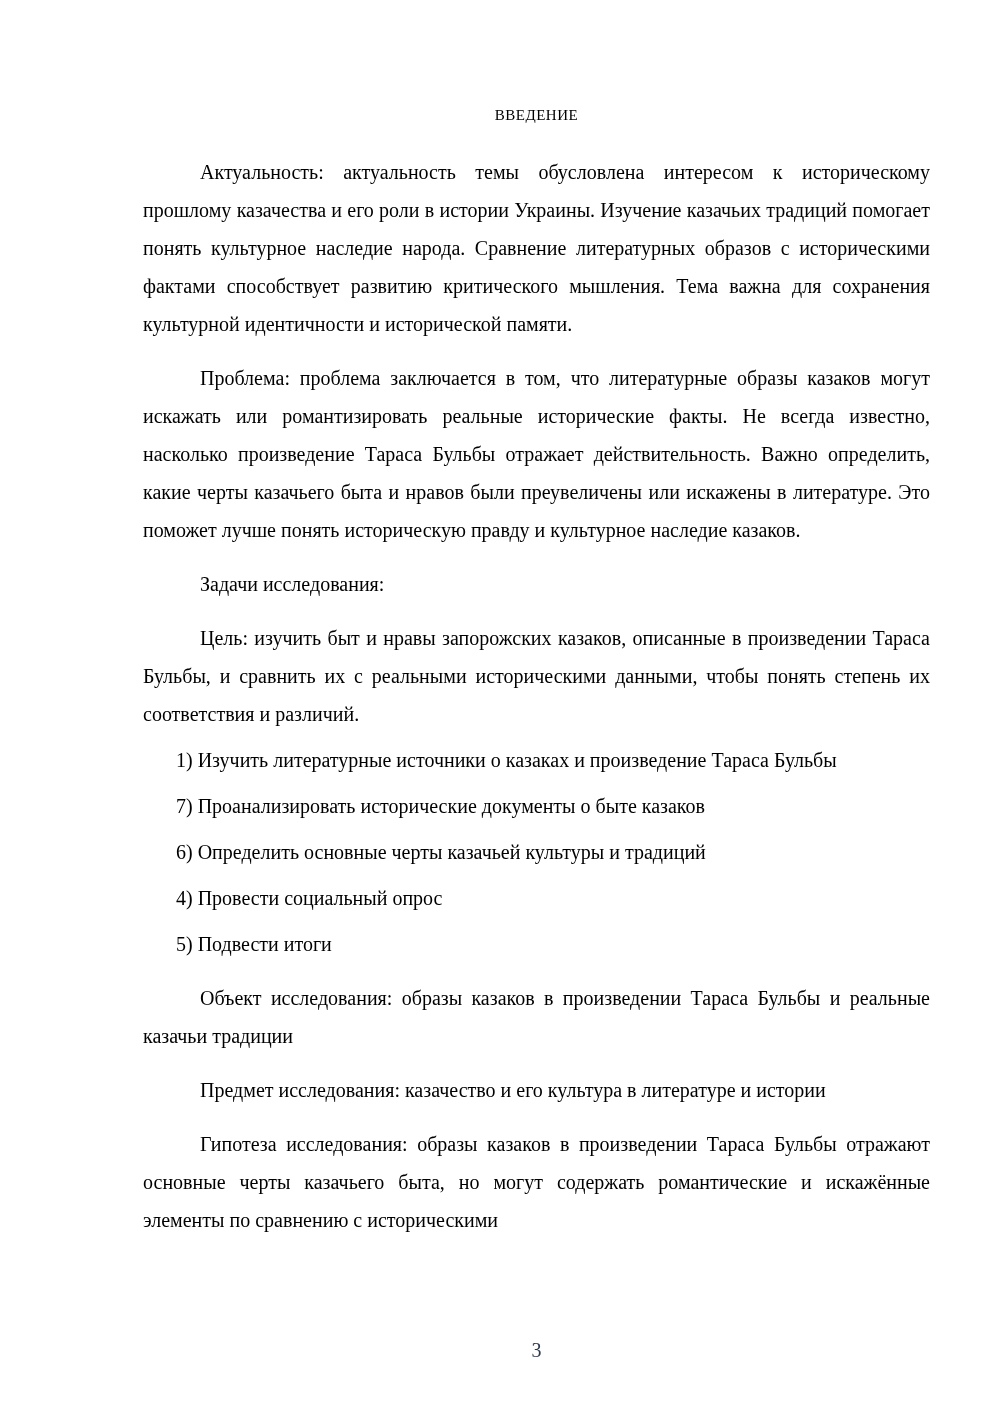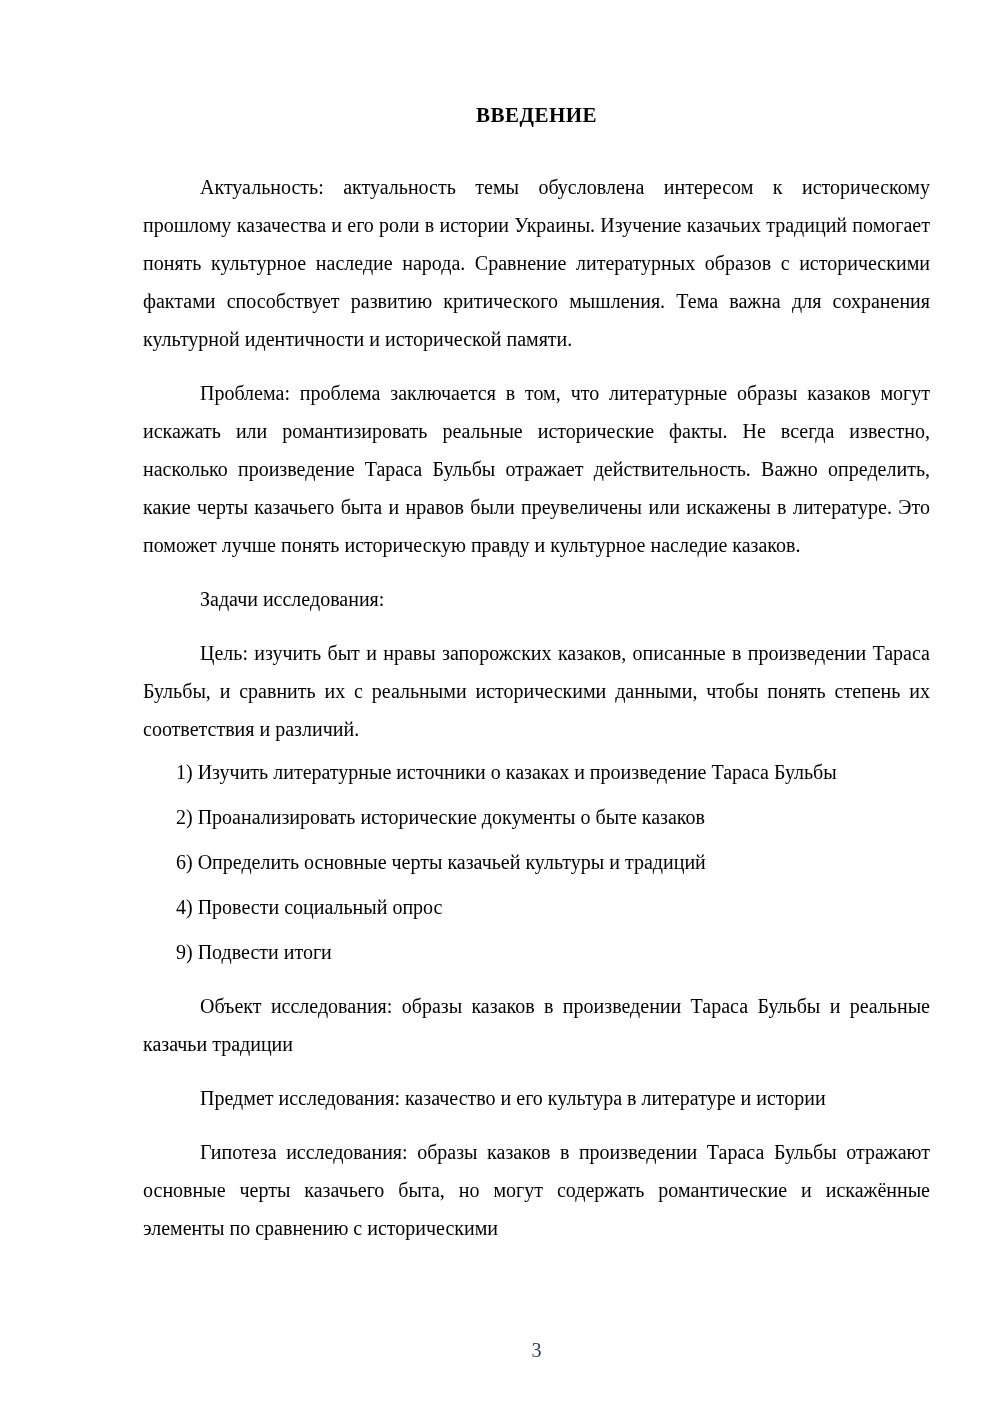--- a/index.html
+++ b/index.html
@@ -18,33 +18,33 @@
     }
     .content {
       position: absolute;
       left: 143px;
       right: 70px;
       top: 96px;
       font-size: 20px;
       line-height: 38px;
     }
     .title {
-      font-size: 21px;
-      font-weight: bold;
+      font-size: 15px;
+      font-weight: normal;
       text-align: center;
-      margin: 0 0 34px 0;
+      margin: 0 0 19px 0;
       letter-spacing: 0.5px;
     }
     .para {
       margin: 16px 0 5px 0;
       text-align: justify;
       text-indent: 57px;
     }
     .list-item {
-      margin: 1px 0 7px 0;
+      margin: 8px 0 7px 0;
       text-align: justify;
       text-indent: 33px;
     }
     .page-number {
       position: absolute;
       left: 143px;
       right: 70px;
       bottom: 52px;
       text-align: center;
       font-size: 20px;
@@ -62,27 +62,27 @@
     <p class="para">Актуальность: актуальность темы обусловлена интересом к историческому прошлому казачества и его роли в истории Украины. Изучение казачьих традиций помогает понять культурное наследие народа. Сравнение литературных образов с историческими фактами способствует развитию критического мышления. Тема важна для сохранения культурной идентичности и исторической памяти.</p>
 
     <p class="para">Проблема: проблема заключается в том, что литературные образы казаков могут искажать или романтизировать реальные исторические факты. Не всегда известно, насколько произведение Тараса Бульбы отражает действительность. Важно определить, какие черты казачьего быта и нравов были преувеличены или искажены в литературе. Это поможет лучше понять историческую правду и культурное наследие казаков.</p>
 
     <p class="para">Задачи исследования:</p>
 
     <p class="para">Цель: изучить быт и нравы запорожских казаков, описанные в произведении Тараса Бульбы, и сравнить их с реальными историческими данными, чтобы понять степень их соответствия и различий.</p>
 
     <p class="list-item">1) Изучить литературные источники о казаках и произведение Тараса Бульбы</p>
 
-    <p class="list-item">2) Проанализировать исторические документы о быте казаков</p>
+    <p class="list-item">7) Проанализировать исторические документы о быте казаков</p>
 
     <p class="list-item">6) Определить основные черты казачьей культуры и традиций</p>
 
     <p class="list-item">4) Провести социальный опрос</p>
 
-    <p class="list-item">9) Подвести итоги</p>
+    <p class="list-item">5) Подвести итоги</p>
 
     <p class="para">Объект исследования: образы казаков в произведении Тараса Бульбы и реальные казачьи традиции</p>
 
     <p class="para">Предмет исследования: казачество и его культура в литературе и истории</p>
 
     <p class="para">Гипотеза исследования: образы казаков в произведении Тараса Бульбы отражают основные черты казачьего быта, но могут содержать романтические и искажённые элементы по сравнению с историческими</p>
 
   </div>
 
   <div class="page-number">3</div>

